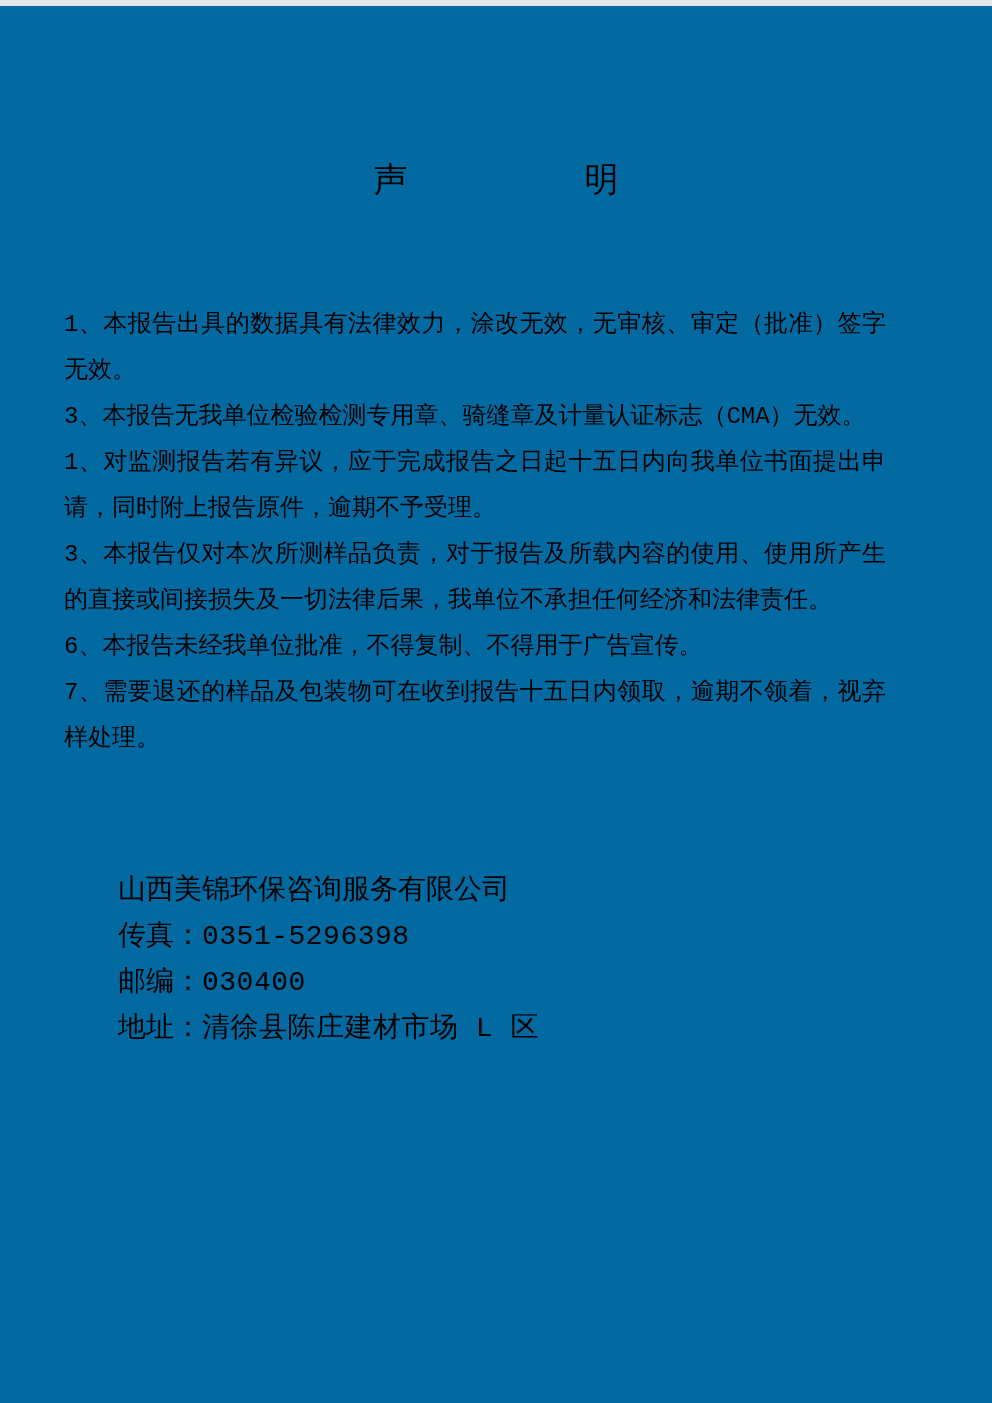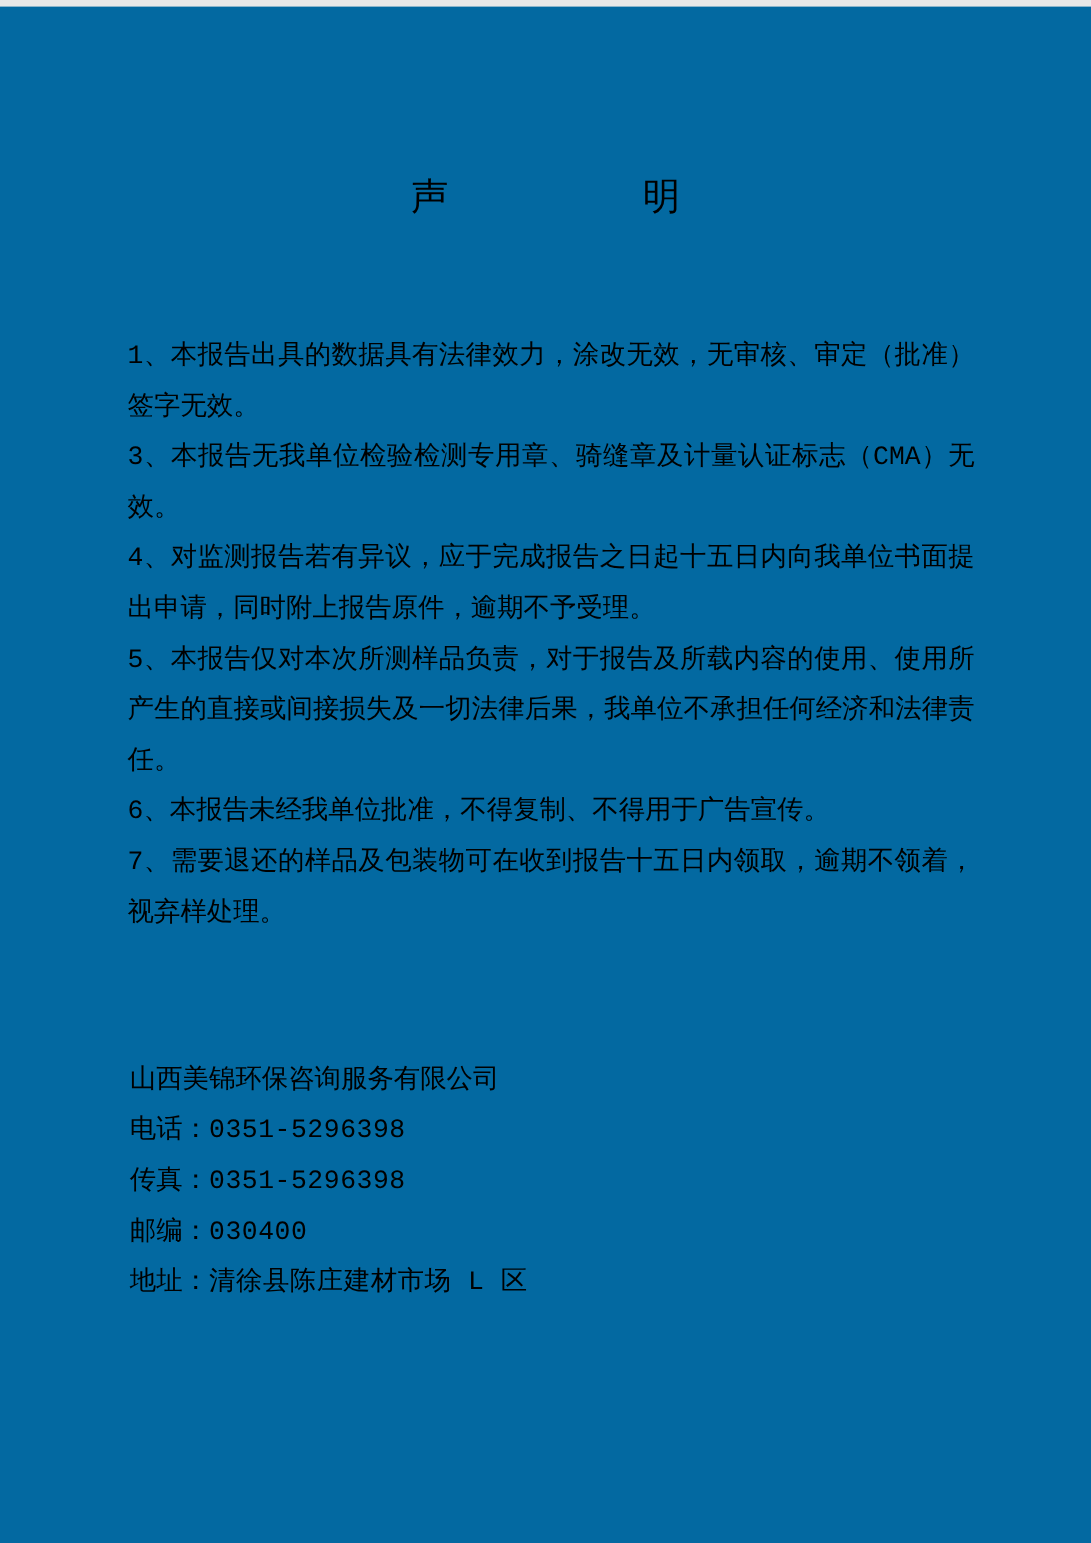--- a/index.html
+++ b/index.html
@@ -23,63 +23,60 @@
     font-weight: normal;
     color: #000000;
   }
   .title-gap {
     display: inline-block;
     width: 136px;
     height: 1px;
   }
   .statements {
     margin-top: 102px;
-    padding: 0 106px 0 116px;
+    padding: 0 106px 0 64px;
     font-size: 24px;
     line-height: 46px;
   }
   .stmt {
     margin: 0;
     text-align: justify;
     text-justify: inter-character;
   }
   .contact {
     margin-top: 106px;
     padding: 0 106px 0 118px;
-    font-size: 24px;
+    font-size: 28px;
     line-height: 46px;
   }
   .contact p { margin: 0; }
   .contact .value { letter-spacing: 0.5px; }
 </style>
 </head>
 <body>
 
 <div class="page">
 
   <h1 class="title">
     <span>声</span>
     <span class="title-gap"></span>
     <span>明</span>
   </h1>
 
   <div class="statements">
     <p class="stmt">1、本报告出具的数据具有法律效力，涂改无效，无审核、审定（批准）签字无效。</p>
     <p class="stmt">3、本报告无我单位检验检测专用章、骑缝章及计量认证标志（CMA）无效。</p>
-    <p class="stmt">4、对监测报告若有异议，应于完成报告之日起十五日内向我单位书面提出申请，同时附上报告原件，逾期不予受理。</p>
-    <p class="stmt">5、本报告仅对本次所测样品负责，对于报告及所载内容的使用、使用所产生的直接或间接损失及一切法律后果，我单位不承担任何经济和法律责任。</p>
+    <p class="stmt">1、对监测报告若有异议，应于完成报告之日起十五日内向我单位书面提出申请，同时附上报告原件，逾期不予受理。</p>
+    <p class="stmt">3、本报告仅对本次所测样品负责，对于报告及所载内容的使用、使用所产生的直接或间接损失及一切法律后果，我单位不承担任何经济和法律责任。</p>
     <p class="stmt">6、本报告未经我单位批准，不得复制、不得用于广告宣传。</p>
     <p class="stmt">7、需要退还的样品及包装物可在收到报告十五日内领取，逾期不领着，视弃样处理。</p>
   </div>
 
   <div class="contact">
     <p>山西美锦环保咨询服务有限公司</p>
-    <p>
-      <span>电话：</span><span class="value">0351-5296398</span>
-    </p>
     <p>
       <span>传真：</span><span class="value">0351-5296398</span>
     </p>
     <p>
       <span>邮编：</span><span class="value">030400</span>
     </p>
     <p>
       <span>地址：</span><span class="value">清徐县陈庄建材市场 L 区</span>
     </p>
   </div>

